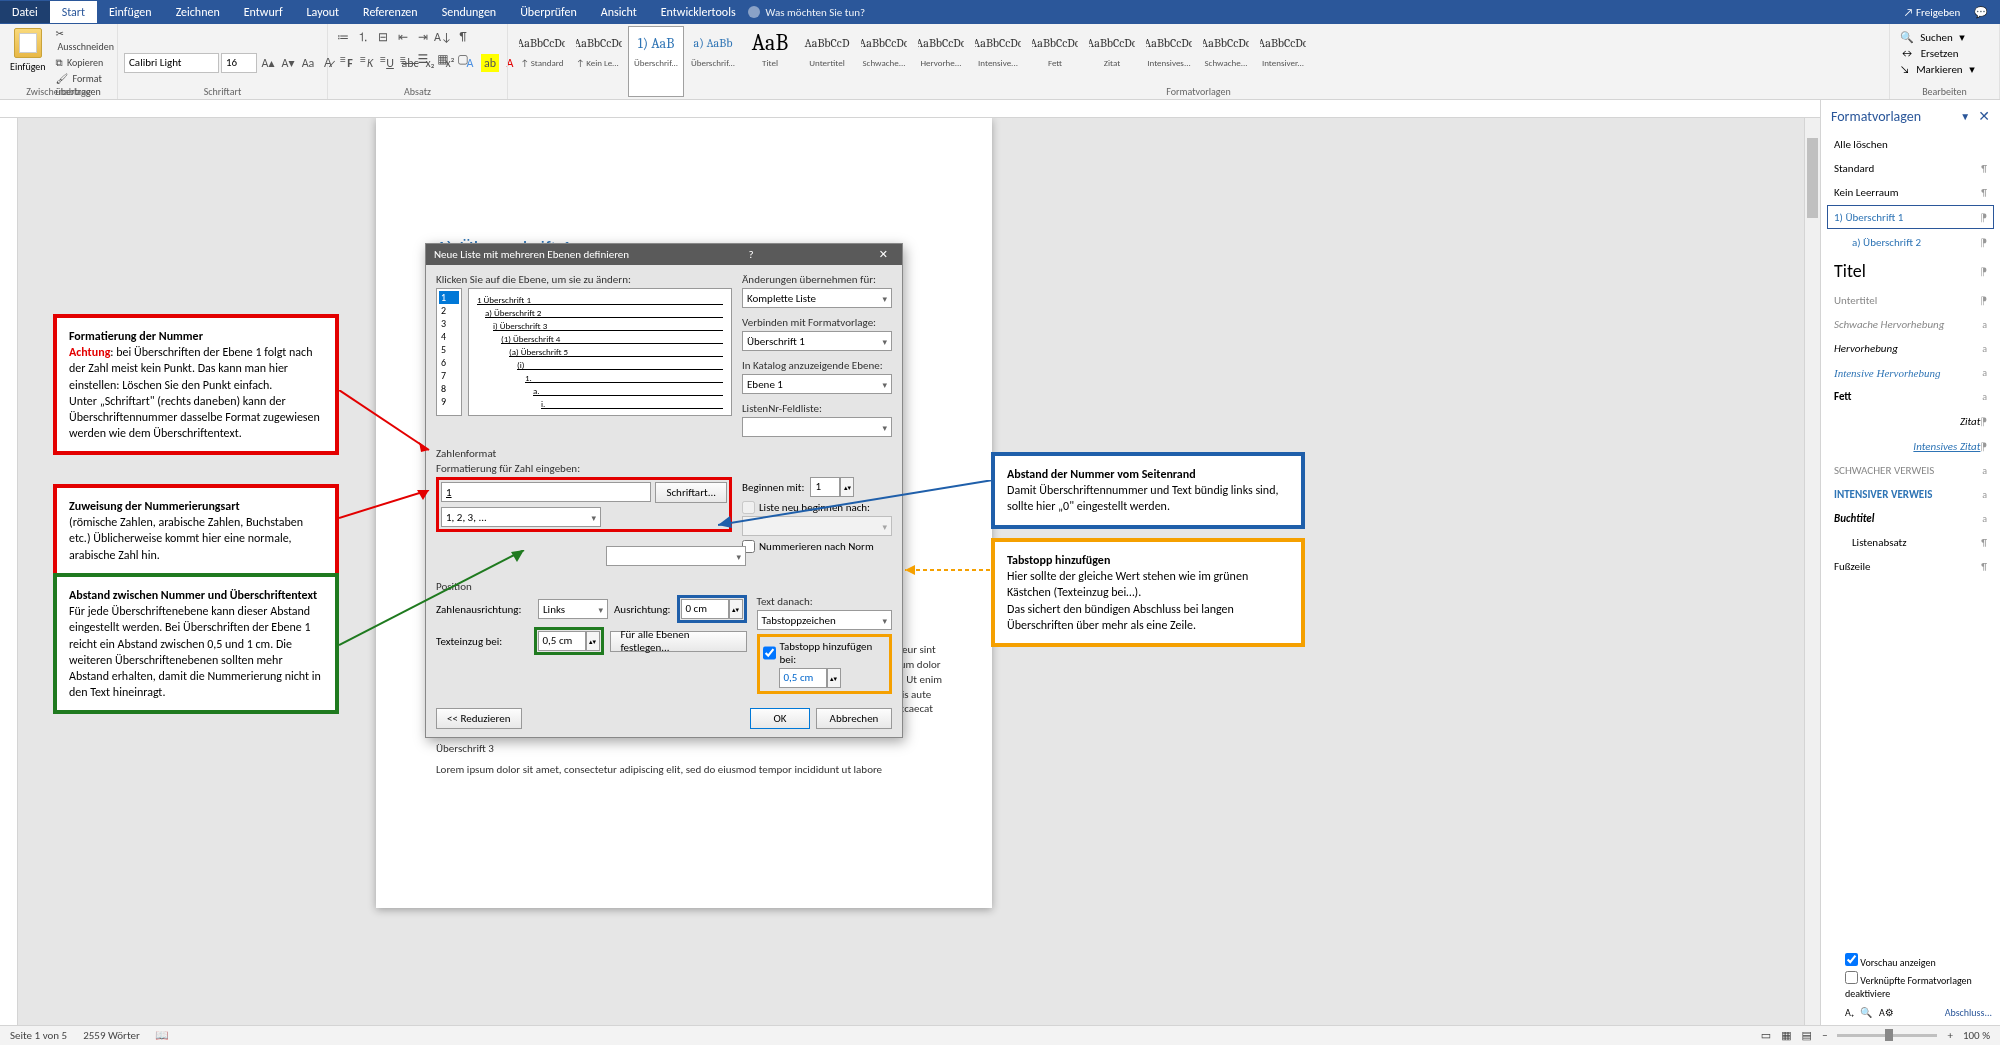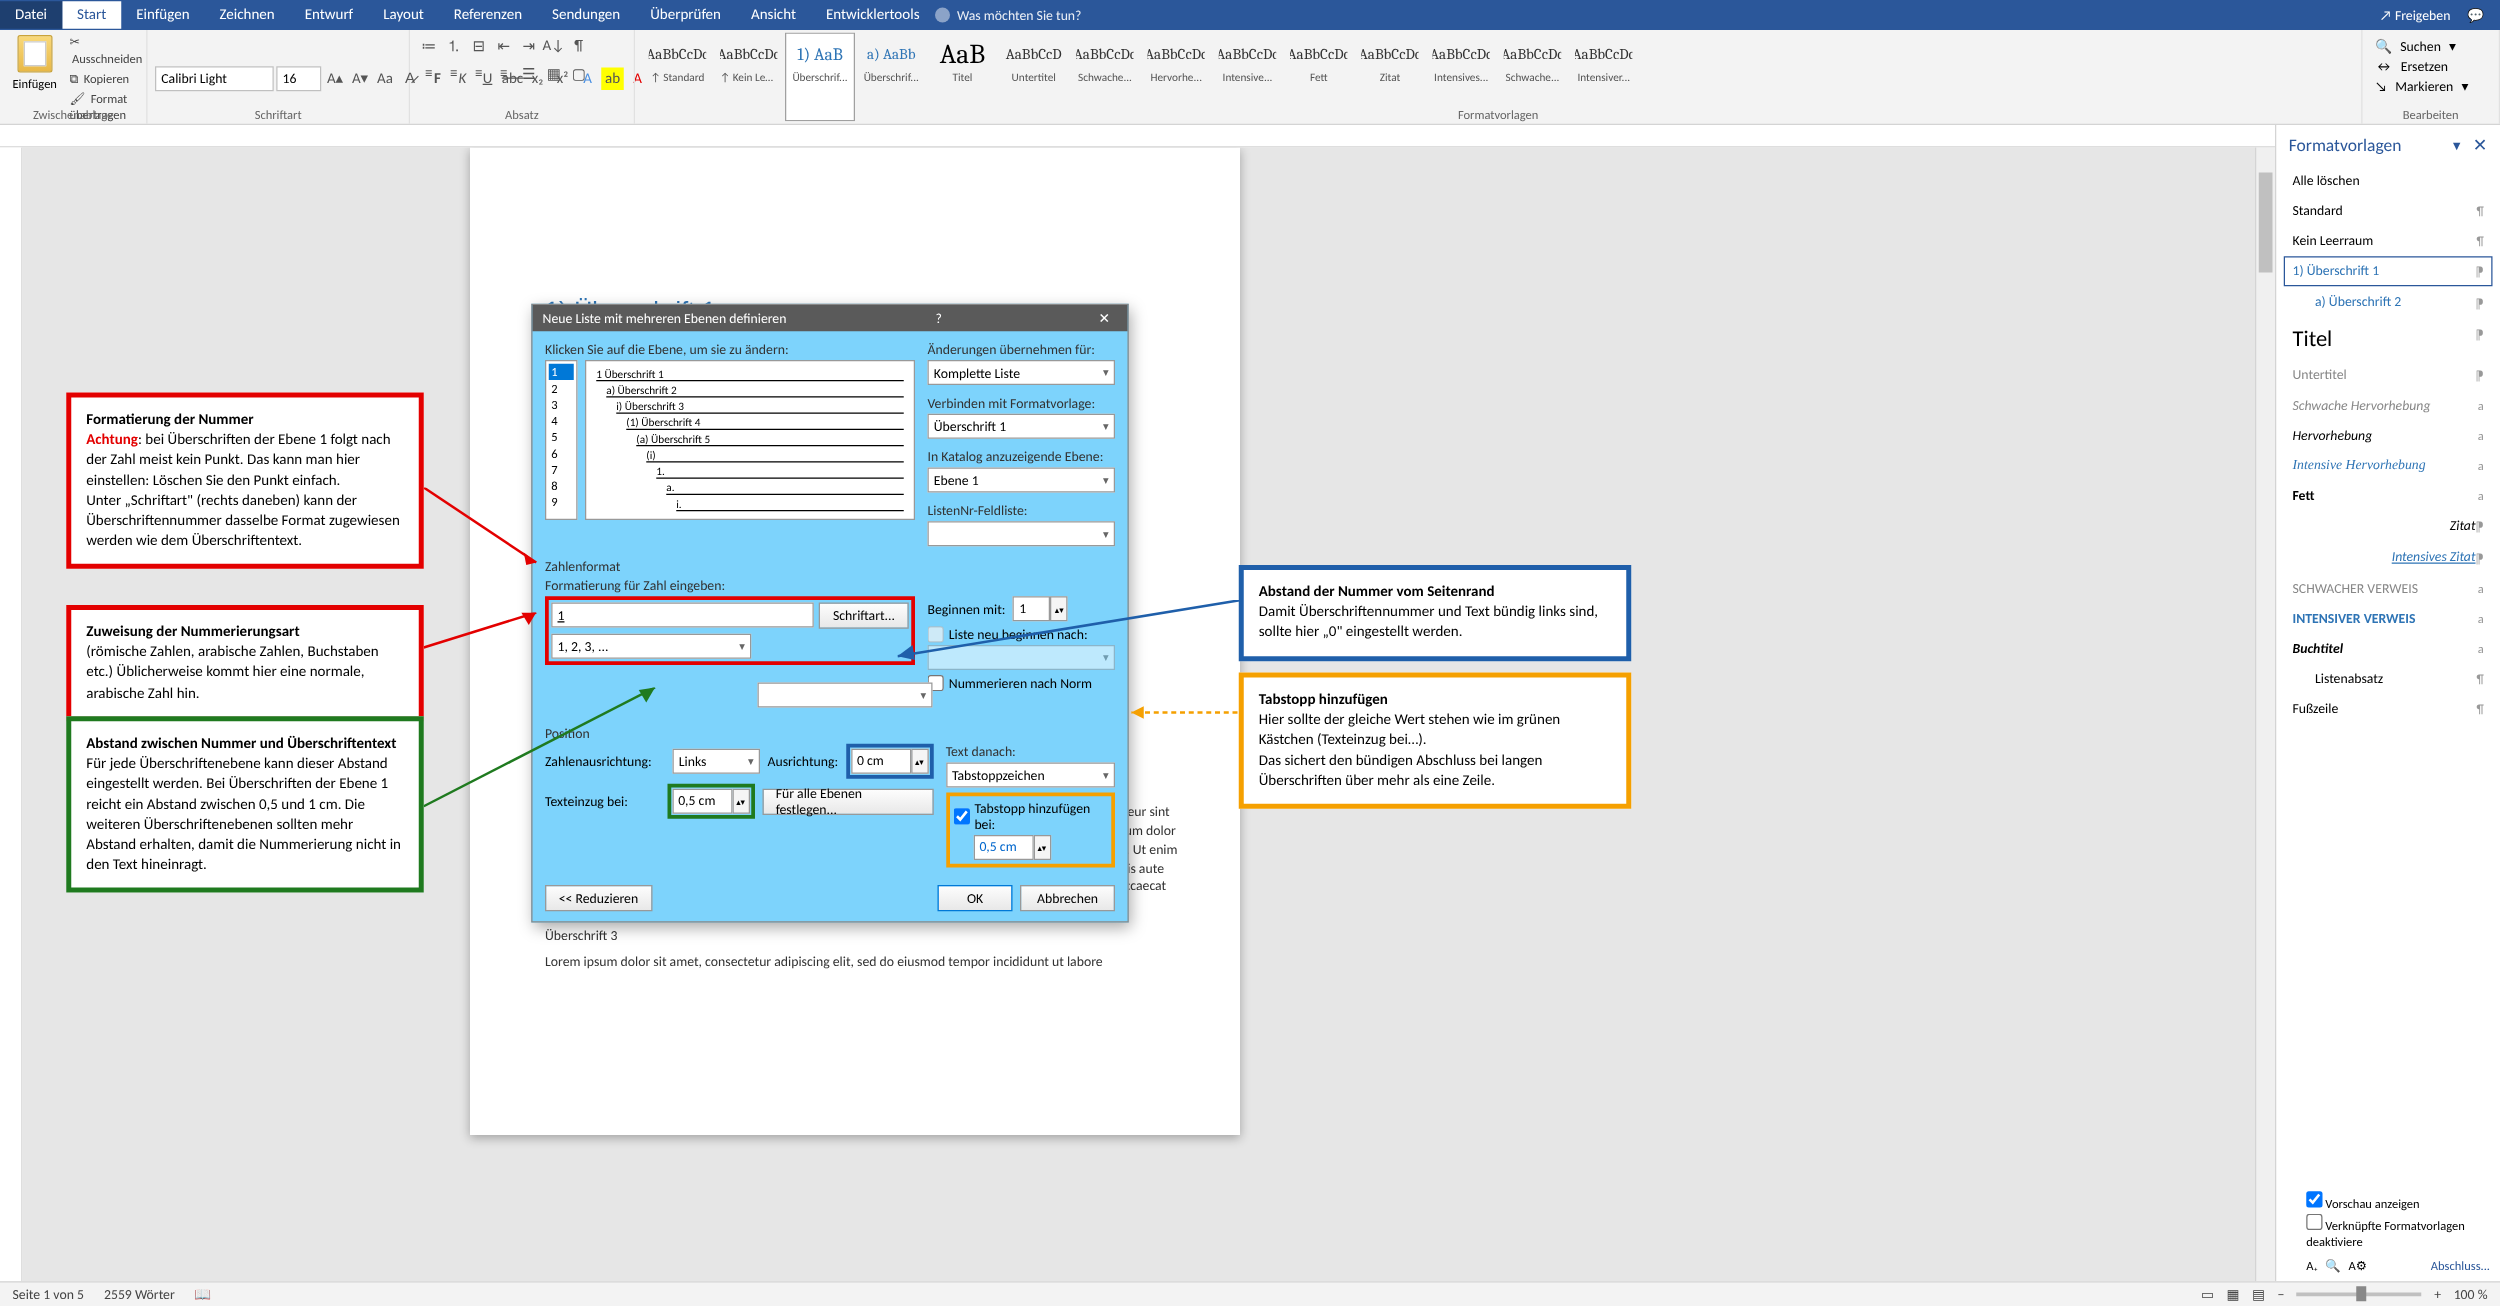--- a/index.html
+++ b/index.html
@@ -32,21 +32,21 @@
 .style-name{font-size:9px;color:#555;white-space:nowrap;overflow:hidden;text-overflow:ellipsis}
 .edit-group{display:flex;flex-direction:column;gap:1px;font-size:11px;padding-top:4px}
 .edit-group span{padding:1px 4px}
 .ruler-h{height:18px;background:#fff;border-bottom:1px solid #d4d4d4;position:relative}
 .ruler-v{width:18px;background:#fff;border-right:1px solid #d4d4d4;position:absolute;left:0;top:118px;bottom:20px}
 .workspace{position:absolute;left:18px;right:0;top:118px;bottom:20px;background:#e6e6e6;overflow:hidden}
 .page{position:absolute;left:358px;top:0;width:616px;height:790px;background:#fff;box-shadow:0 2px 8px rgba(0,0,0,.3)}
 .doc-h1{position:absolute;left:60px;top:120px;color:#2e74b5;font-family:"Calibri Light",sans-serif;font-size:20px}
 .doc-body{position:absolute;left:60px;top:525px;right:40px;font-size:11px;line-height:1.35;color:#333}
 .doc-h3{margin:10px 0 6px;font-size:11px;color:#333}
-.dialog{position:absolute;left:425px;top:243px;width:478px;background:#7dd3fc;border:1px solid #888;box-shadow:2px 4px 12px rgba(0,0,0,.35);font-size:11px}
+.dialog{position:absolute;left:425px;top:243px;width:478px;background:#e5e5e5;border:1px solid #888;box-shadow:2px 4px 12px rgba(0,0,0,.35);font-size:11px}
 .dlg-title{background:#5a5a5a;color:#fff;padding:4px 8px;display:flex;align-items:center}
 .dlg-title .x{margin-left:auto;padding:0 6px}
 .dlg-body{padding:8px 10px}
 .levels{border:1px solid #999;background:#fff;width:26px;height:128px;font-size:10px;padding:2px}
 .levels div{padding:0 2px}
 .levels .sel{background:#0078d7;color:#fff}
 .preview{border:1px solid #999;background:#fff;flex:1;height:128px;padding:6px 8px;font-size:9px;position:relative}
 .preview-line{border-bottom:1px solid #000;margin-bottom:3px;height:10px;display:flex;align-items:center}
 .lbl{font-size:11px;color:#333;margin-bottom:2px}
 .fld{border:1px solid #999;background:#fff;padding:2px 4px;height:20px;display:flex;align-items:center}
@@ -67,21 +67,21 @@
 .co3{border:4px solid #1f5faa}
 .co4{border:4px solid #f5a000}
 .status{position:absolute;left:0;right:0;bottom:0;height:20px;background:#f3f3f3;border-top:1px solid #d4d4d4;display:flex;align-items:center;padding:0 10px;font-size:11px;color:#444}
 .status-right{margin-left:auto;display:flex;align-items:center;gap:10px}
 .slider{width:100px;height:3px;background:#c0c0c0;position:relative}
 .slider::after{content:"";width:8px;height:12px;background:#888;position:absolute;left:48px;top:-5px}
 .styles-pane{position:absolute;right:0;top:100px;bottom:20px;width:180px;background:#fff;border-left:1px solid #d4d4d4;font-size:11px}
 .sp-title{padding:8px 10px;font-size:14px;color:#2b579a;display:flex;align-items:center}
 .sp-title .tri{margin-left:auto;font-size:10px}
 .sp-list{padding:0 6px}
-.sp-item{padding:4px 6px;display:flex;border:1px solid transparent;margin-bottom:1px}
+.sp-item{padding:4px 6px;display:flex;align-items:center;border:1px solid transparent;margin-bottom:1px}
 .sp-item.sel{border:1px solid #2b579a}
 .sp-item .sym{margin-left:auto;color:#999;font-size:10px}
 .sp-foot{position:absolute;bottom:6px;left:24px;right:8px;font-size:10px}
 .sp-foot label{display:block;margin:2px 0}
 svg.conn{position:absolute;pointer-events:none}
 .scrollbar-v{position:absolute;right:180px;top:118px;bottom:20px;width:16px;background:#f0f0f0;border-left:1px solid #d4d4d4}
 .scrollbar-v .thumb{position:absolute;left:2px;right:2px;top:20px;height:80px;background:#c0c0c0}
 </style>
 </head>
 <body>

